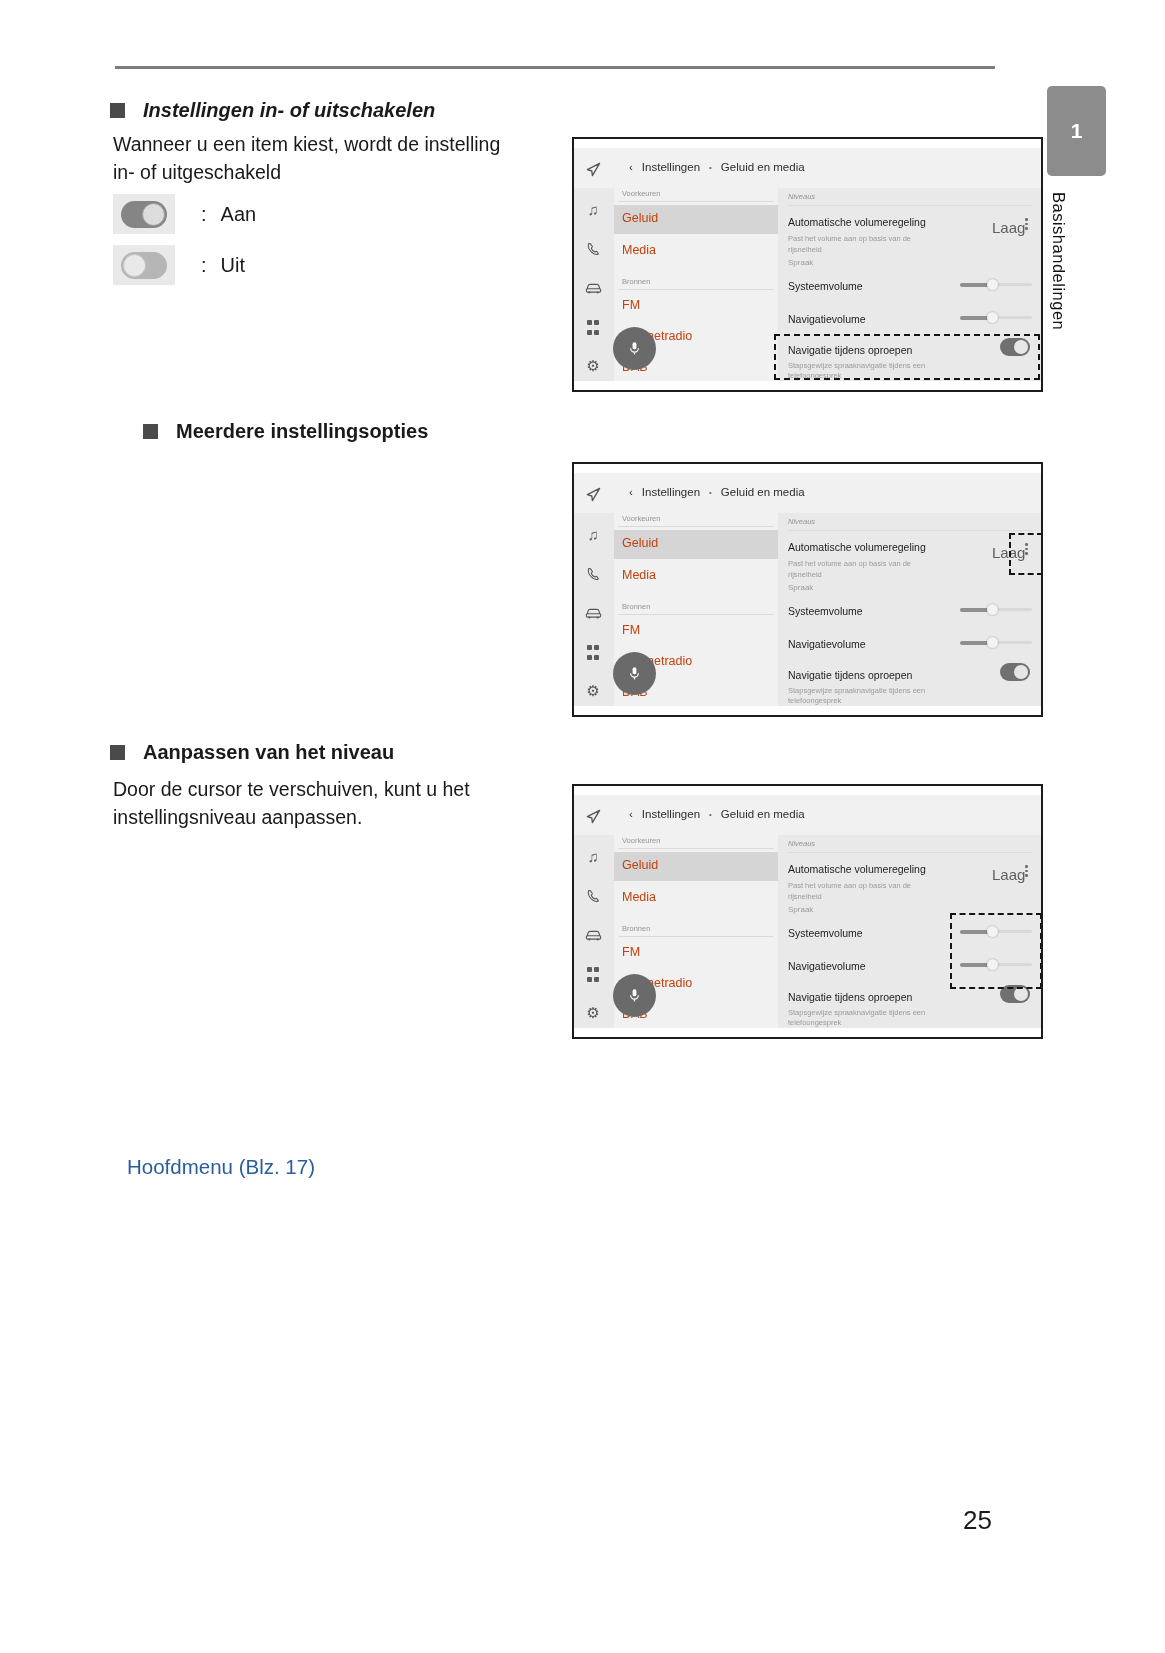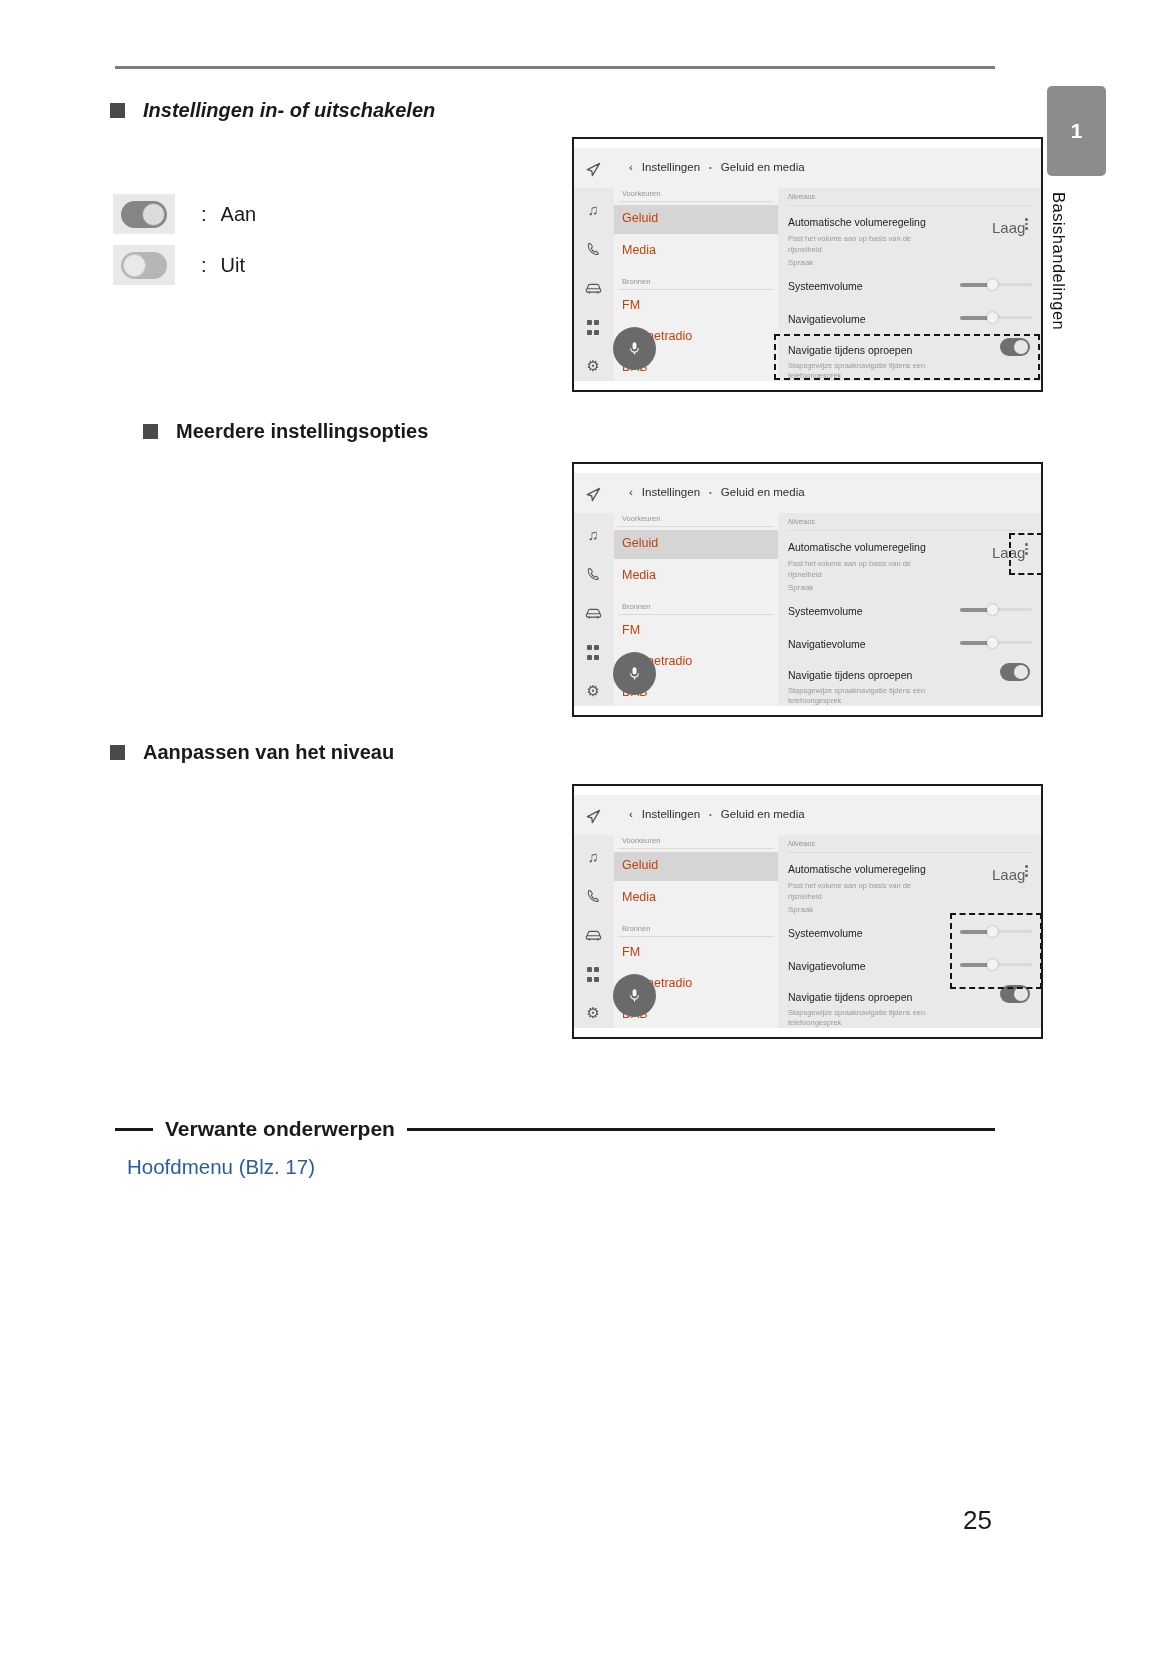--- a/index.html
+++ b/index.html
@@ -99,20 +99,21 @@
 
   <div class="side-tab">
     <span>1</span>
   </div>
   <div class="side-label">Basishandelingen</div>
 
   <div class="sec-h sec1-h">
     <span class="sq"></span>
     <span>Instellingen in- of uitschakelen</span>
   </div>
+  <p class="body sec1-b">Wanneer u een item kiest, wordt de instelling in- of uitgeschakeld</p>
 
   <div class="legend-row row-aan">
     <span class="chip">
         <span class="pill on">
           <span class="knob"></span>
         </span>
       </span>
     <span class="colon">:</span>
     <span>Aan</span>
   </div>
@@ -128,20 +129,21 @@
 
   <div class="sec-h sec2-h">
     <span class="sq"></span>
     <span>Meerdere instellingsopties</span>
   </div>
 
   <div class="sec-h sec3-h">
     <span class="sq"></span>
     <span>Aanpassen van het niveau</span>
   </div>
+  <p class="body sec3-b">Door de cursor te verschuiven, kunt u het instellingsniveau aanpassen.</p>
 
   <div class="shot" id="shot1" data-hl="toggle-row">
   <div class="frame">
     <div class="content">
       <div class="band"></div>
       <div class="menubg"></div>
       <div class="selrow"></div>
 
       <div class="rail">
         <span class="ric" style="top:12px">
@@ -430,21 +432,16 @@
             <span class="tknob"></span>
           </div>
       <div class="pdesc" style="top:213px">Stapsgewijze spraaknavigatie tijdens een</div>
       <div class="pdesc" style="top:223px">telefoongesprek</div>
 
       <div class="hl"></div>
     </div>
   </div>
 </div>
 
-  <div class="related">
-    <span class="ln short"></span>
-    <span class="rh">Verwante onderwerpen</span>
-    <span class="ln long"></span>
-  </div>
   <a class="rel-link">Hoofdmenu (Blz. 17)</a>
 
   <div class="pagenum">25</div>
 </div>
 
 </body></html>

